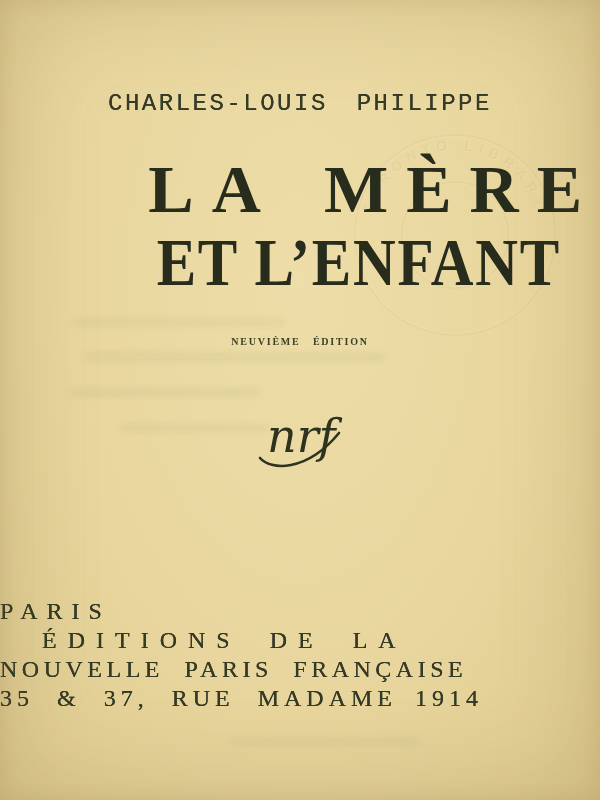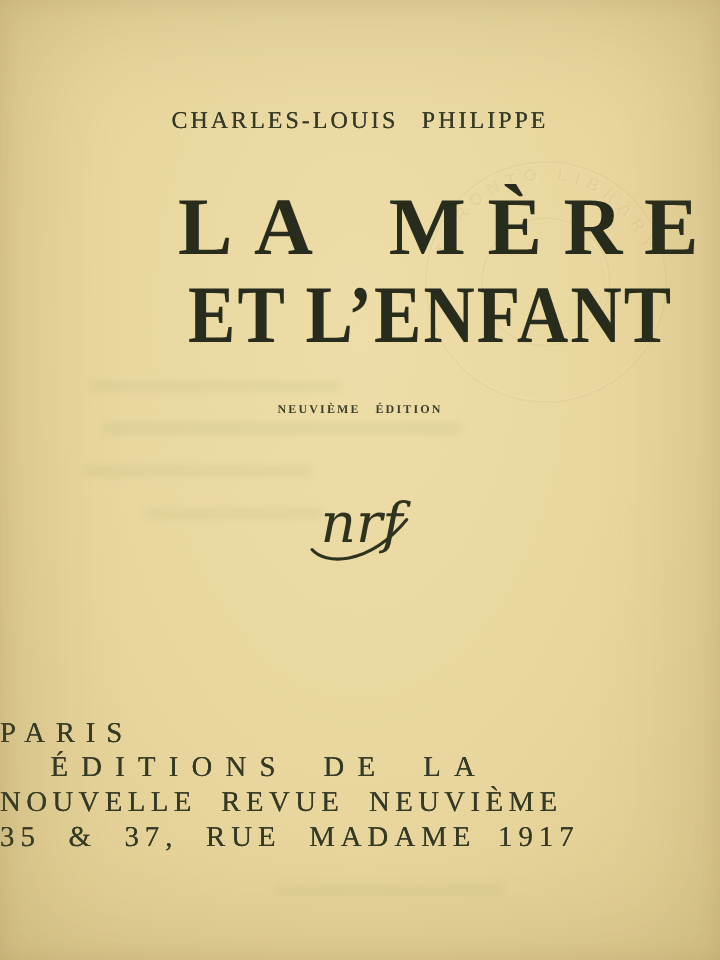--- a/index.html
+++ b/index.html
@@ -7,22 +7,23 @@
   .page{
     position:relative;width:600px;height:800px;
     background:radial-gradient(ellipse at 50% 35%, #eedda8 0%, #e8d69e 55%, #ddca8e 100%);
   }
   .page::after{
     content:"";position:absolute;inset:0;pointer-events:none;
     box-shadow:inset 0 0 100px rgba(121,99,48,.22), inset 0 0 18px rgba(121,99,48,.12);
   }
   .author{
     position:absolute;top:90px;left:0;width:100%;text-align:center;
-    font-size:20px;letter-spacing:2.5px;word-spacing:12px;color:#363b27;
+    font-size:24px;letter-spacing:2.5px;word-spacing:12px;color:#363b27;
     text-shadow:0 0 .4px #363b27;
+    font-family:Liberation Mono, monospace;
   }
   .title{
     position:absolute;top:153px;left:0;width:100%;margin:0;text-align:right;
     font-size:68px;font-weight:bold;line-height:73px;color:#272c1c;
   }
   .title .t1{display:block;letter-spacing:18px;word-spacing:14px;}
   .title .t2{display:block;letter-spacing:2px;transform:scaleX(.87);transform-origin:50% 50%;}
   .edition{
     position:absolute;top:336px;left:0;width:100%;text-align:center;
     font-size:10px;font-weight:bold;letter-spacing:1.8px;word-spacing:8px;color:#3a3f2a;
@@ -88,19 +89,19 @@
   <div class="edition">NEUVIÈME ÉDITION</div>
 
   <svg class="logo" viewBox="0 0 110 60" aria-hidden="true">
     <text x="17" y="40">nrf</text>
     <path d="M 10 46 C 20 58, 56 61, 89 21" stroke="#2e331f" stroke-width="2.6" fill="none" stroke-linecap="round"></path>
   </svg>
 
   <div class="imprint">
     <div class="line l-city">PARIS</div>
     <div class="line l-pub1">ÉDITIONS DE LA</div>
-    <div class="line l-pub2">NOUVELLE REVUE NEUVIÈME</div>
+    <div class="line l-pub2">NOUVELLE PARIS FRANÇAISE</div>
     <div class="line l-addr">
-      <span>35 &amp; 37, RUE MADAME</span><span class="year">1917</span>
+      <span>35 &amp; 37, RUE MADAME</span><span class="year">1914</span>
     </div>
   </div>
 
 </div>
 
 </body></html>

